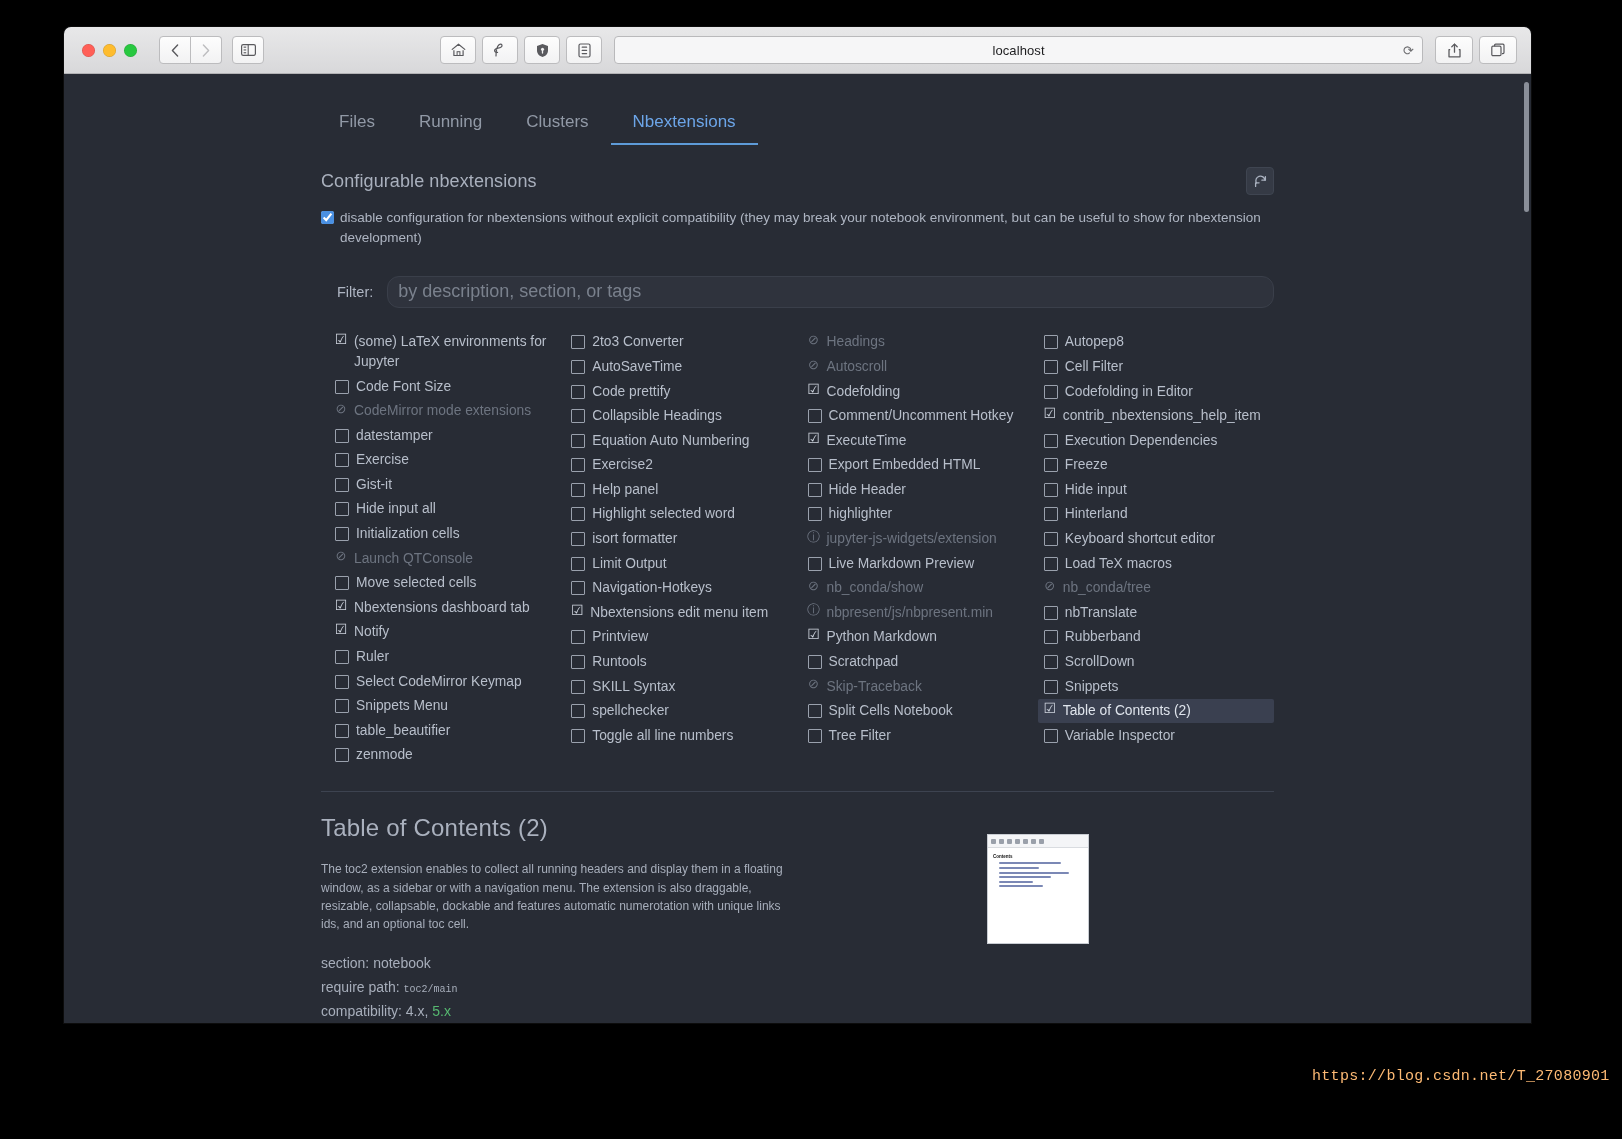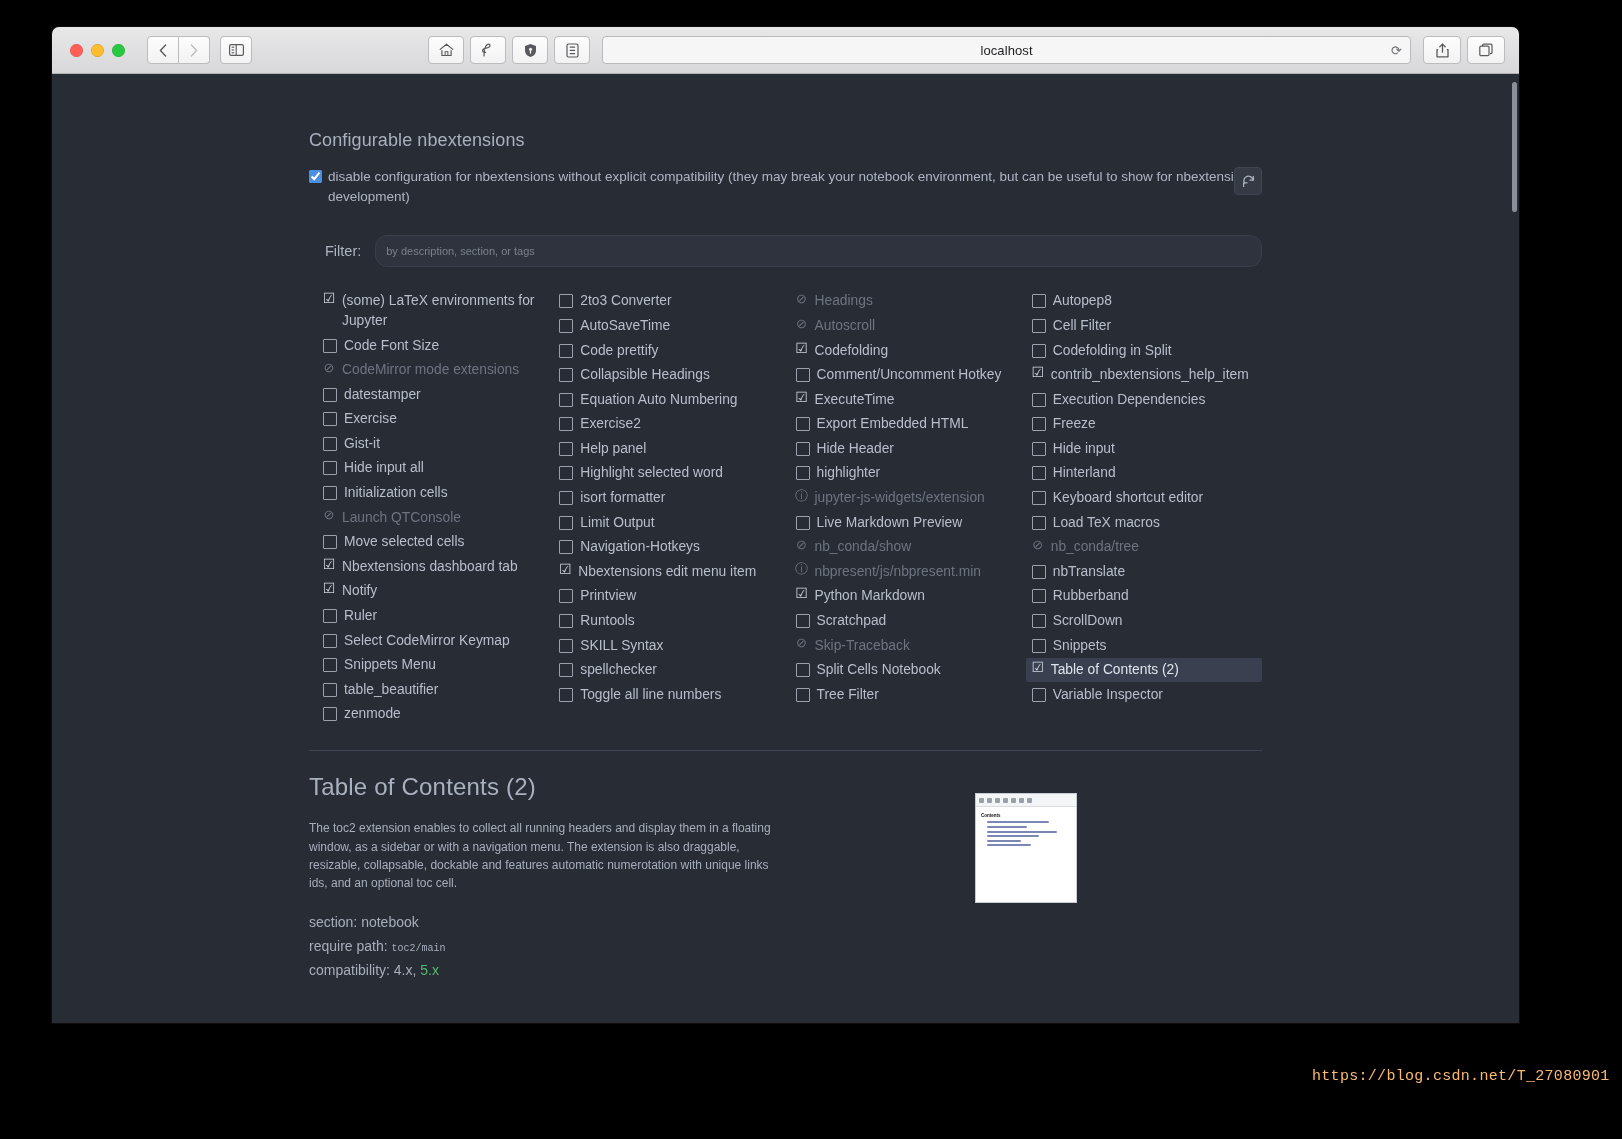--- a/index.html
+++ b/index.html
@@ -5,21 +5,21 @@
   html,body{margin:0;padding:0;}
   body{
     width:1622px;height:1139px;overflow:hidden;
     background:#000;
     font-family:"Liberation Sans", sans-serif;
     -webkit-font-smoothing:antialiased;
   }
 
   
   #browser-window{
-    position:absolute;left:52px;top:27px;width:1467px;height:996px;
+    position:absolute;left:64px;top:27px;width:1467px;height:996px;
     border-radius:7px 7px 0 0;overflow:hidden;
     background:#282c35;
     box-shadow:0 0 0 1px #0c0c0c;
   }
   #titlebar{
     height:46px;
     background:linear-gradient(#e8e8e9,#d8d8da);
     border-bottom:1px solid #b3b3b5;
     display:flex;align-items:center;padding:0 12px;
     position:relative;
@@ -92,21 +92,21 @@
     display:flex;align-items:flex-start;font-size:13.5px;color:#aeb5c2;line-height:1.48;
     max-width:945px;margin-bottom:28px;
   }
   #disable-row input{margin:3px 6px 0 0;}
   input[type=checkbox]{accent-color:#4a90e2;}
 
   #filter-row{display:flex;align-items:center;margin-bottom:22px;}
   #filter-label{font-size:14.5px;color:#aeb5c2;margin-right:14px;margin-left:16px;}
   #filter-input{
     flex:1;height:30px;background:#2f333d;border:1px solid #3a3f4a;border-radius:12px;
-    color:#aeb5c2;font-size:11px;padding:0 10px;font-family:"Liberation Sans",sans-serif;
+    color:#aeb5c2;font-size:18px;padding:0 10px;font-family:"Liberation Sans",sans-serif;
     outline:none;
   }
   #filter-input::placeholder{color:#7a818d;}
 
   
   #ext-grid{
     display:grid;grid-template-columns:repeat(4,1fr);
     column-gap:0;margin-left:8px;
   }
   .ext-col{display:flex;flex-direction:column;}
@@ -255,20 +255,26 @@
 
   </div>
 
   <div id="page">
     <div id="scrollbar-track">
       <div id="scrollbar-thumb"></div>
     </div>
 
     <div id="content">
 
+      <div id="nav-tabs">
+        <div class="nav-tab">Files</div>
+        <div class="nav-tab">Running</div>
+        <div class="nav-tab">Clusters</div>
+        <div class="nav-tab active">Nbextensions</div>
+      </div>
 
       <h2 id="page-title">Configurable nbextensions</h2>
       <div id="refresh-btn">
         <svg width="13" height="13" viewBox="0 0 13 13">
           <path d="M11 5.2A4.6 4.6 0 102.4 8" fill="none" stroke="currentColor" stroke-width="1.3" stroke-linecap="round"></path>
           <path d="M11.4 1.6v3.6H7.9" fill="none" stroke="currentColor" stroke-width="1.3" stroke-linecap="round" stroke-linejoin="round"></path>
           <path d="M1.6 11.4V7.8h3.5" fill="none" stroke="currentColor" stroke-width="1.3" stroke-linecap="round" stroke-linejoin="round"></path>
         </svg>
       </div>
 
@@ -497,21 +503,21 @@
             <div class="ext-item">
               <span class="ext-box unchecked"></span>
               <span class="ext-label">Autopep8</span>
             </div>
             <div class="ext-item">
               <span class="ext-box unchecked"></span>
               <span class="ext-label">Cell Filter</span>
             </div>
             <div class="ext-item">
               <span class="ext-box unchecked"></span>
-              <span class="ext-label">Codefolding in Split</span>
+              <span class="ext-label">Codefolding in Editor</span>
             </div>
             <div class="ext-item">
               <span class="ext-box checked">☑</span>
               <span class="ext-label">contrib_nbextensions_help_item</span>
             </div>
             <div class="ext-item">
               <span class="ext-box unchecked"></span>
               <span class="ext-label">Execution Dependencies</span>
             </div>
             <div class="ext-item">

